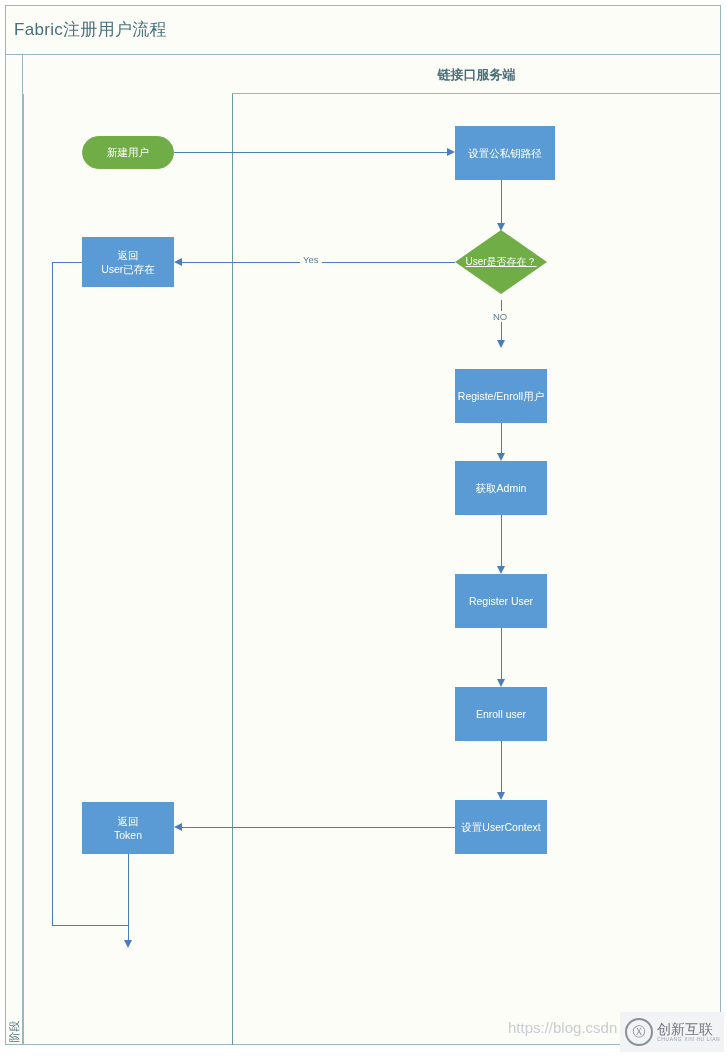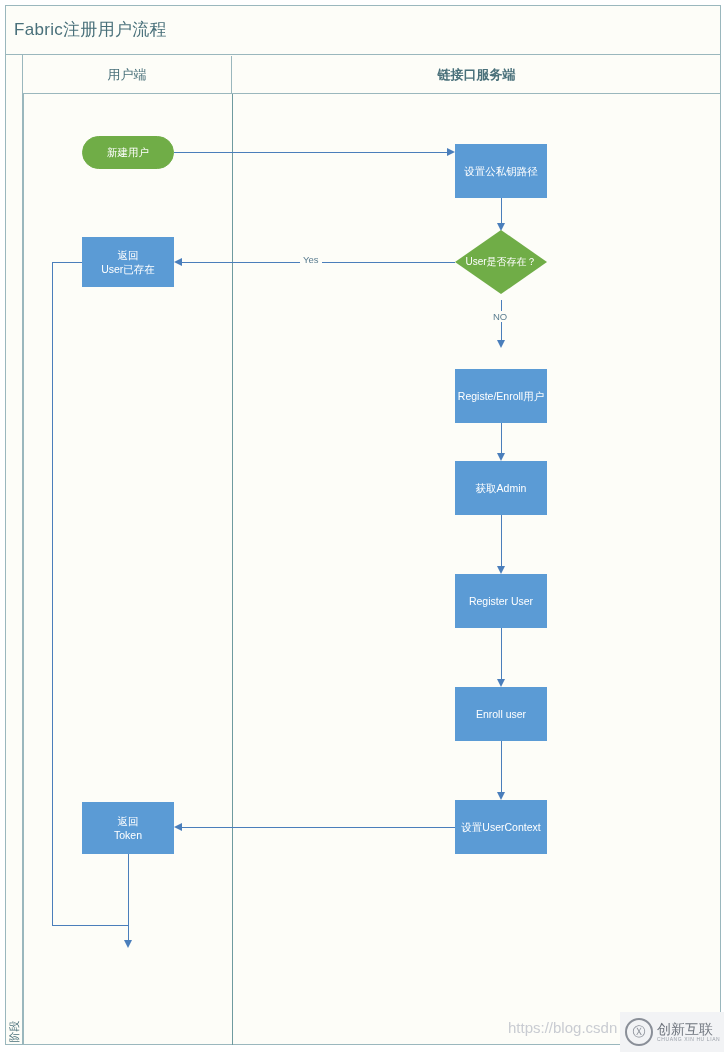--- a/index.html
+++ b/index.html
@@ -35,21 +35,21 @@
   
   .node{position:absolute;box-sizing:border-box;display:flex;align-items:center;
         justify-content:center;text-align:center;color:#ffffff;font-size:10.5px;
         line-height:1.35;}
   .proc{background:#5b9bd5;border:1px solid #5b9bd5;}
   .term{background:#70ad47;border:1px solid #70ad47;border-radius:22px;}
   .diamond-wrap{position:absolute;}
   .diamond-shape{position:absolute;left:0;top:0;width:100%;height:100%;
         background:#70ad47;clip-path:polygon(50% 0%,100% 50%,50% 100%,0% 50%);}
   .diamond-label{position:absolute;left:0;top:0;width:100%;height:100%;
-        display:flex;align-items:center;justify-content:center;color:#fff;font-size:10px;}
+        display:flex;align-items:center;justify-content:center;color:#fff;font-size:10px;text-decoration:underline;}
 
   
   .ln{position:absolute;background:#4a7ebb;}
   .lnh{height:1px;}
   .lnv{width:1px;}
   .arrow{position:absolute;width:0;height:0;}
   .arrow-r{border-top:4.5px solid transparent;border-bottom:4.5px solid transparent;border-left:8px solid #4a7ebb;}
   .arrow-l{border-top:4.5px solid transparent;border-bottom:4.5px solid transparent;border-right:8px solid #4a7ebb;}
   .arrow-d{border-left:4.5px solid transparent;border-right:4.5px solid transparent;border-top:8px solid #4a7ebb;}
   .edge-label{position:absolute;font-size:9.5px;color:#5b7d90;background:#fdfdf8;padding:0 3px;}
@@ -70,23 +70,20 @@
 <div id="page">
 
   <div class="pool-frame"></div>
   <div class="title-band"></div>
   <div class="title-text">Fabric注册用户流程</div>
 
   <div class="pool-strip">
     <div class="pool-label">阶段</div>
   </div>
 
-  <div class="lane-head l1">
-    <span>用户端</span>
-  </div>
   <div class="lane-head l2">
     <span>链接口服务端</span>
   </div>
   <div class="lane-left-edge"></div>
   <div class="lane-div"></div>
 
   <div class="ln lnh" style="left:174px;top:152px;width:274px;"></div>
   <div class="arrow arrow-r" style="left:447px;top:148px;"></div>
 
   <div class="ln lnv" style="left:501px;top:180px;height:44px;"></div>
@@ -119,21 +116,21 @@
   <div class="arrow arrow-d" style="left:123.5px;top:940px;"></div>
 
   <div class="ln lnh" style="left:52px;top:262px;width:30px;"></div>
   <div class="ln lnv" style="left:52px;top:262px;height:664px;"></div>
   <div class="ln lnh" style="left:52px;top:925px;width:77px;"></div>
 
   <div class="node term" style="left:82px;top:136px;width:92px;height:33px;">
     <span>新建用户</span>
   </div>
 
-  <div class="node proc" style="left:455px;top:144px;width:92px;height:54px;">
+  <div class="node proc" style="left:455px;top:126px;width:100px;height:54px;">
     <span>设置公私钥路径</span>
   </div>
 
   <div class="diamond-wrap" style="left:455px;top:230px;width:92px;height:64px;">
     <div class="diamond-shape"></div>
     <div class="diamond-label">User是否存在？</div>
   </div>
 
   <div class="node proc" style="left:82px;top:237px;width:92px;height:50px;flex-direction:column;">
     <span>返回</span>

